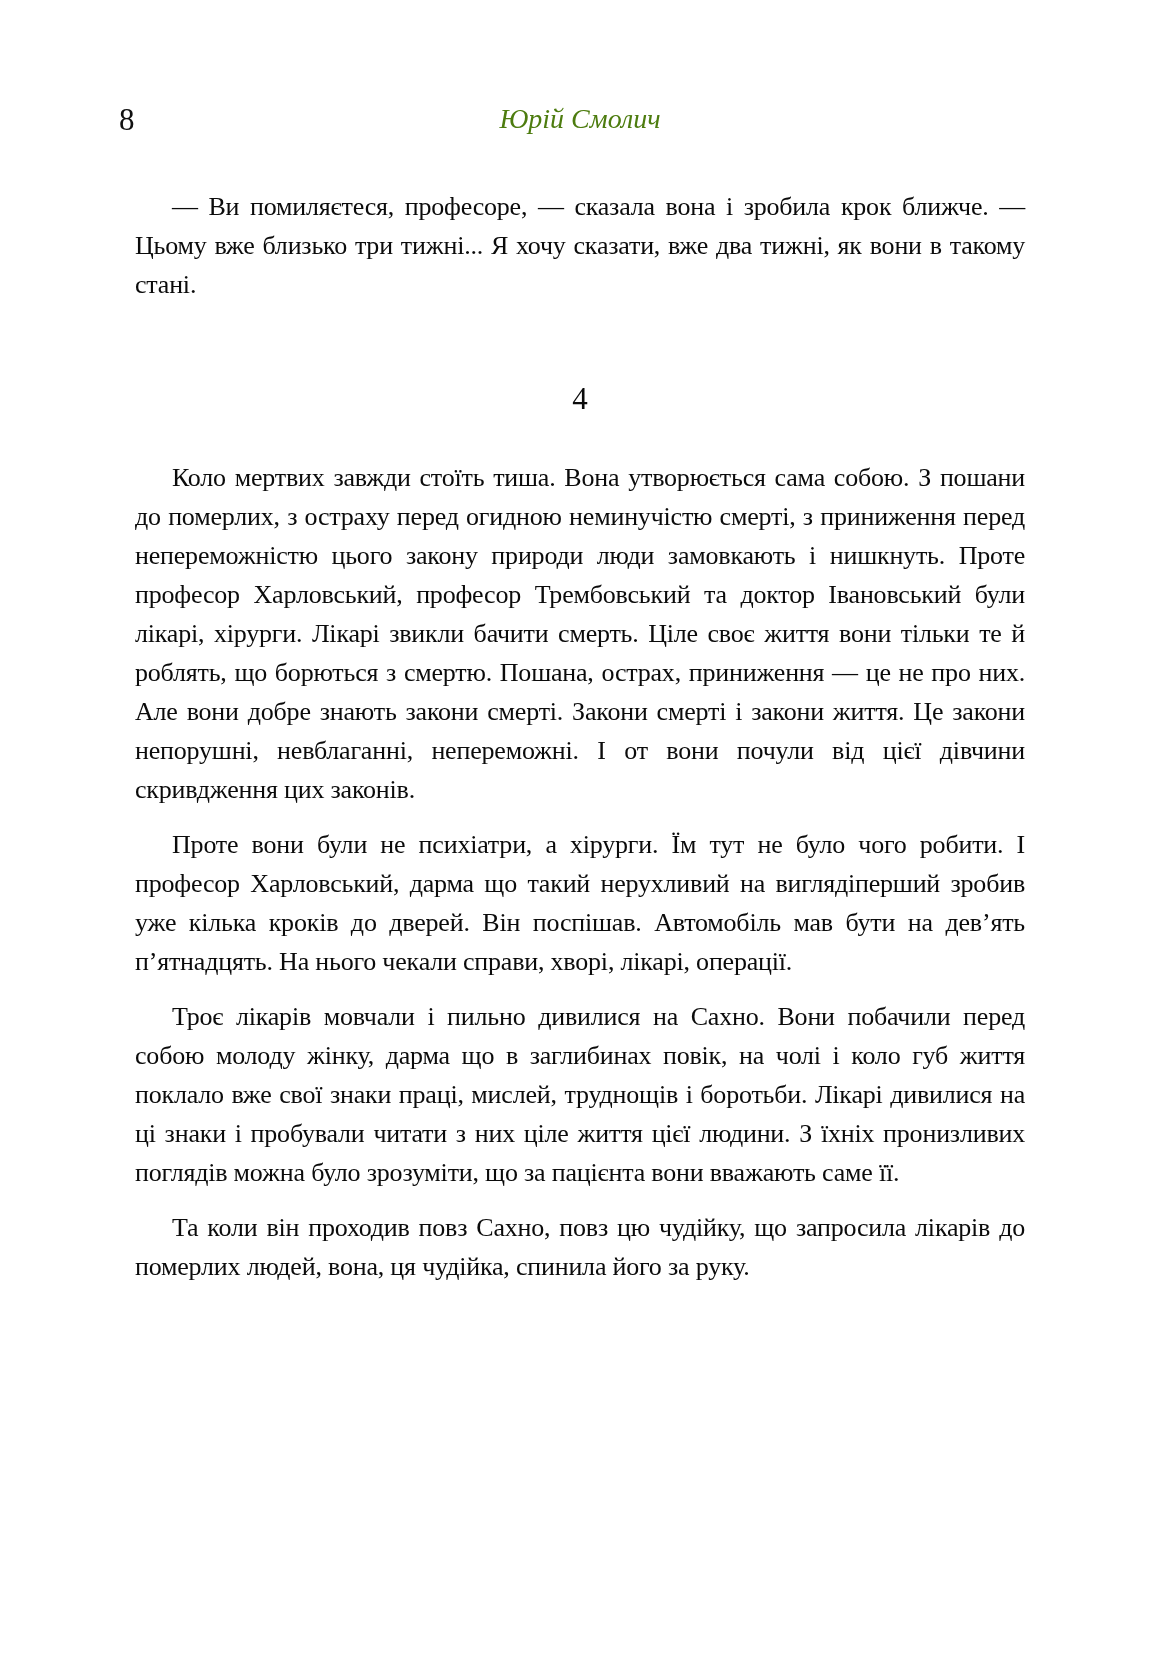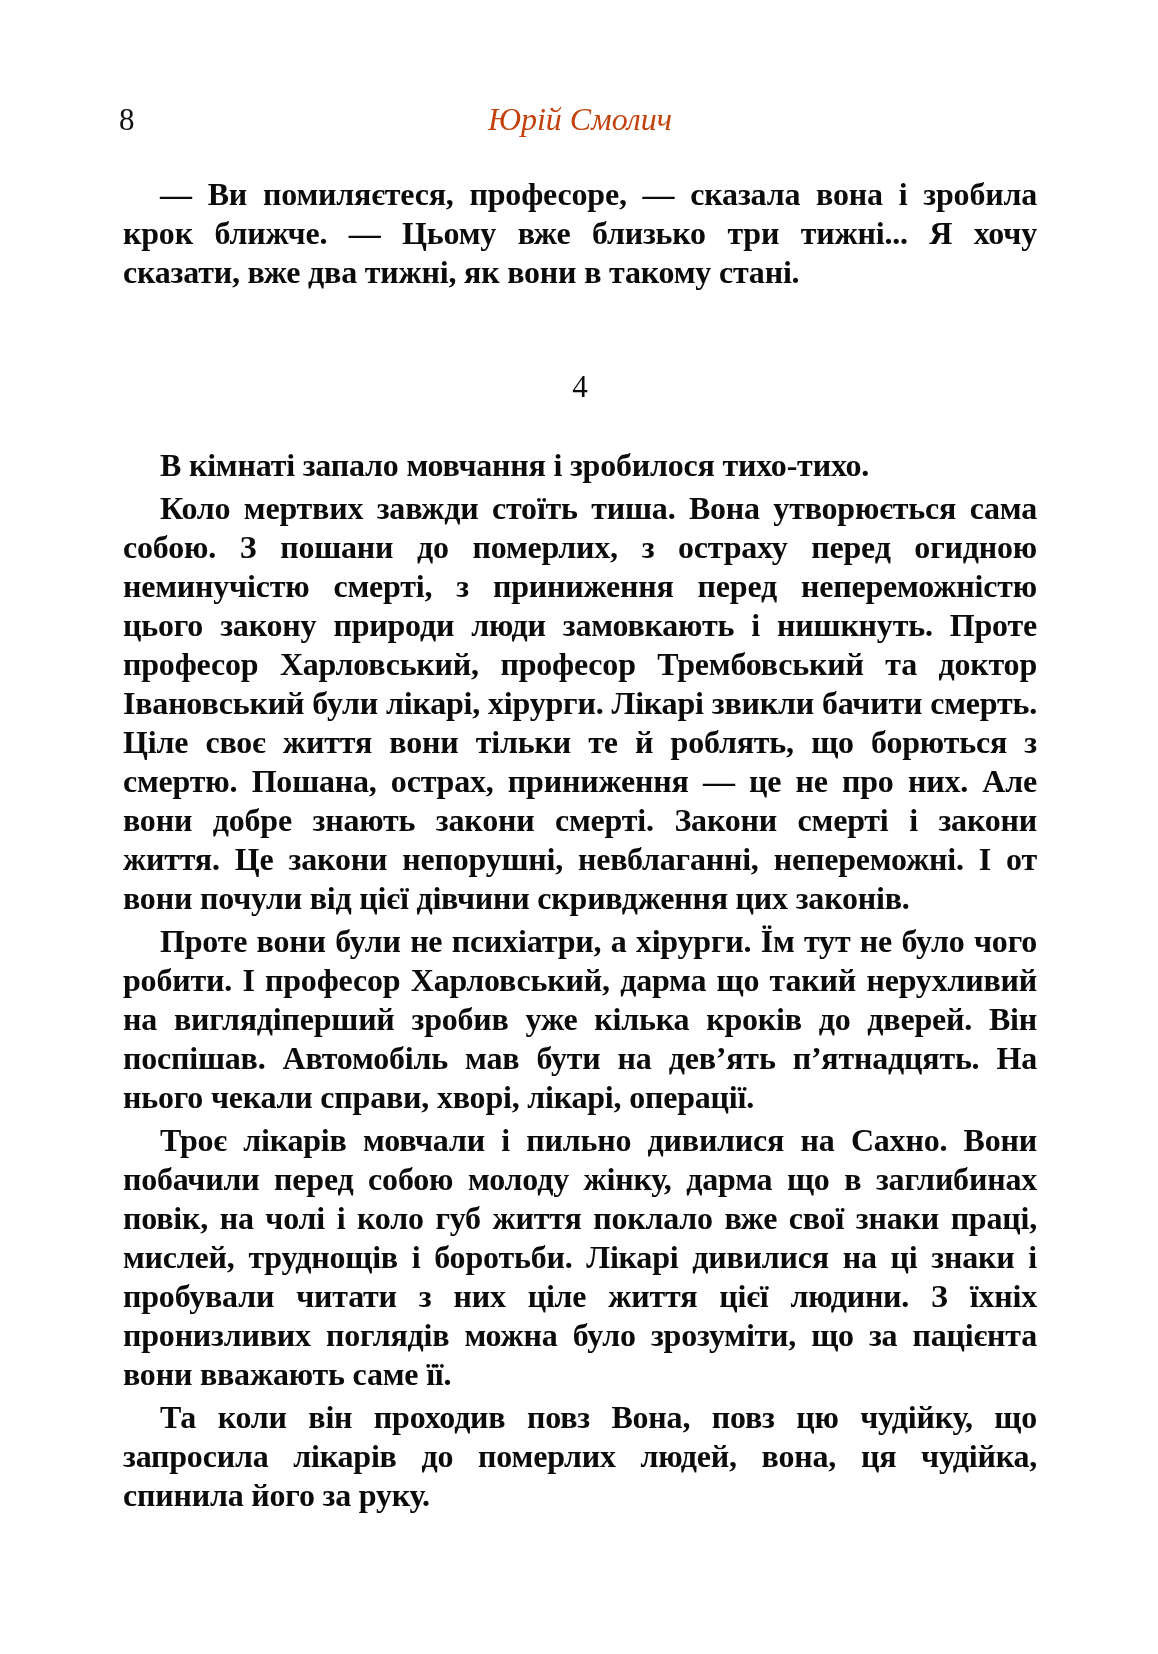--- a/index.html
+++ b/index.html
@@ -30,39 +30,38 @@
     left: 0;
     top: 1px;
     font-size: 31px;
     line-height: 38px;
     color: #111111;
   }
   .running-title {
     display: block;
     text-align: center;
     font-style: italic;
-    font-size: 32px;
+    font-size: 28px;
     line-height: 38px;
-    color: #c2410c;
+    color: #4d7c0f;
   }
   .content {
     position: absolute;
     top: 171px;
     left: 119px;
     width: 922px;
   }
   .para {
-    margin: 4px;
-    font-size: 32px;
+    margin: 16px;
+    font-size: 26px;
     line-height: 39px;
     text-align: justify;
     text-indent: 37px;
     letter-spacing: -0.2px;
     color: #0b0b0b;
-    font-weight: bold;
   }
   .section-num {
     text-align: center;
     font-size: 31px;
     line-height: 39px;
     margin-top: 75px;
     margin-bottom: 40px;
     color: #0b0b0b;
   }
 </style>
@@ -75,25 +74,24 @@
     <span class="page-num">8</span>
     <span class="running-title">Юрій Смолич</span>
   </div>
 
   <div class="content">
 
     <p class="para">— Ви помиляєтеся, професоре, — сказала вона і зробила крок ближче. — Цьому вже близько три тижні... Я хочу сказати, вже два тижні, як вони в такому стані.</p>
 
     <div class="section-num">4</div>
 
-    <p class="para">В кімнаті запало мовчання і зробилося тихо-тихо.</p>
 
     <p class="para">Коло мертвих завжди стоїть тиша. Вона утворюється сама собою. З пошани до померлих, з остраху перед огидною неминучістю смерті, з приниження перед непереможністю цього закону природи люди замовкають і нишкнуть. Проте професор Харловський, професор Трембовський та доктор Івановський були лікарі, хірурги. Лікарі звикли бачити смерть. Ціле своє життя вони тільки те й роблять, що борються з смертю. Пошана, острах, приниження — це не про них. Але вони добре знають закони смерті. Закони смерті і закони життя. Це закони непорушні, невблаганні, непереможні. І от вони почули від цієї дівчини скривдження цих законів.</p>
 
     <p class="para">Проте вони були не психіатри, а хірурги. Їм тут не було чого робити. І професор Харловський, дарма що такий нерухливий на виглядіперший зробив уже кілька кроків до дверей. Він поспішав. Автомобіль мав бути на дев’ять п’ятнадцять. На нього чекали справи, хворі, лікарі, операції.</p>
 
     <p class="para">Троє лікарів мовчали і пильно дивилися на Сахно. Вони побачили перед собою молоду жінку, дарма що в заглибинах повік, на чолі і коло губ життя поклало вже свої знаки праці, мислей, труднощів і боротьби. Лікарі дивилися на ці знаки і пробували читати з них ціле життя цієї людини. З їхніх пронизливих поглядів можна було зрозуміти, що за пацієнта вони вважають саме її.</p>
 
-    <p class="para">Та коли він проходив повз Вона, повз цю чудійку, що запросила лікарів до померлих людей, вона, ця чудійка, спинила його за руку.</p>
+    <p class="para">Та коли він проходив повз Сахно, повз цю чудійку, що запросила лікарів до померлих людей, вона, ця чудійка, спинила його за руку.</p>
 
   </div>
 
 </div>
 
 </body></html>

